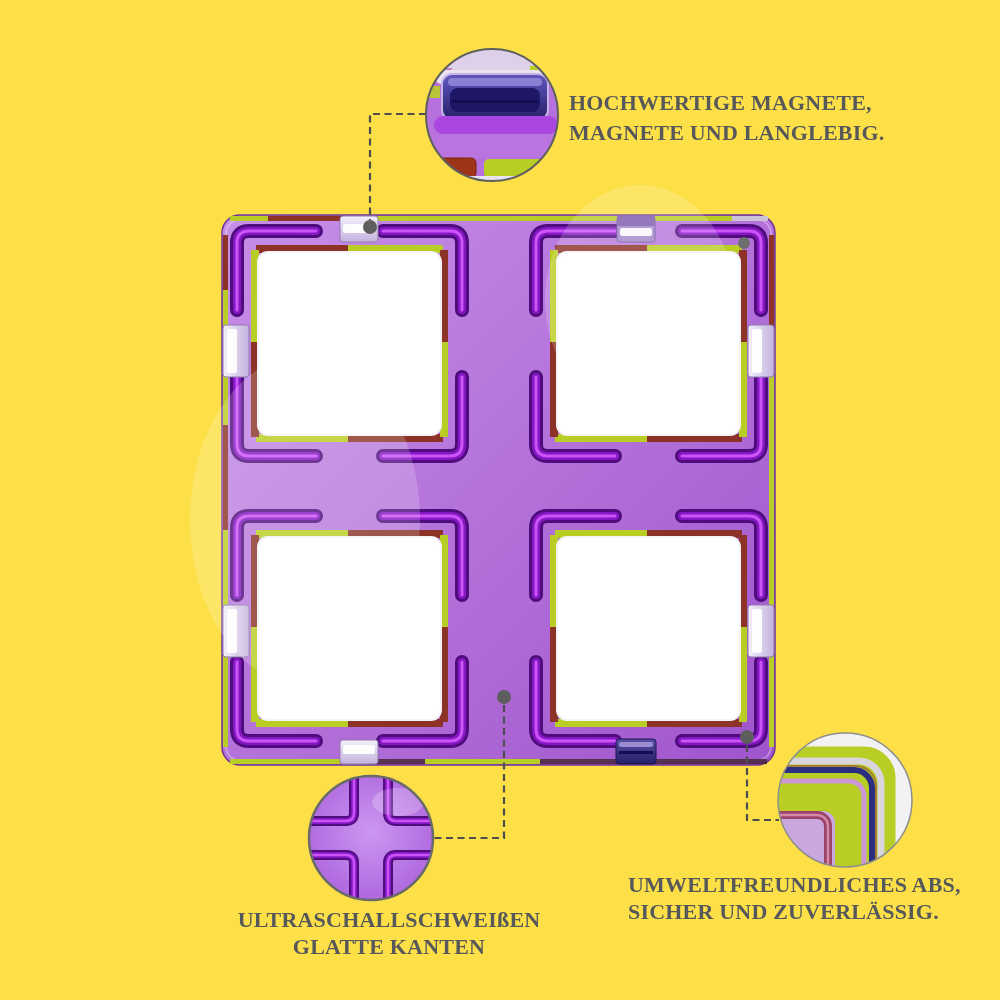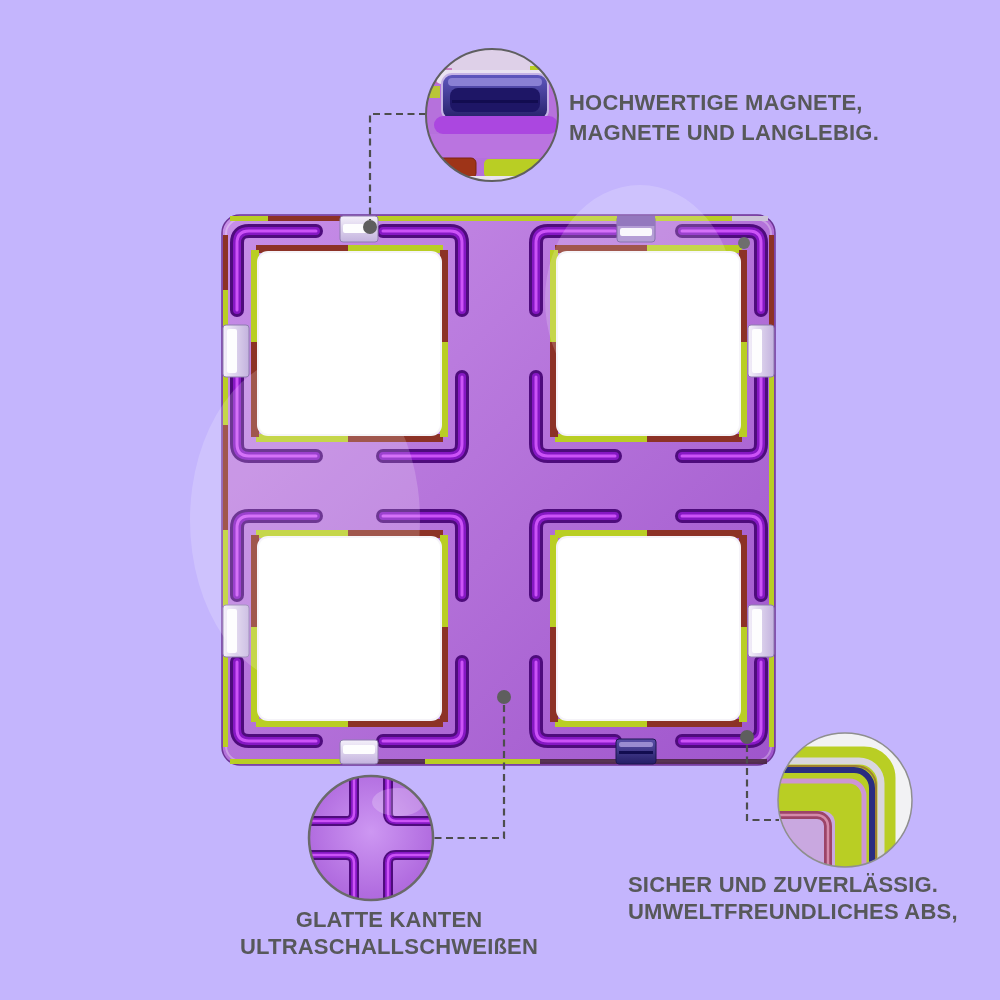--- a/index.html
+++ b/index.html
@@ -1,17 +1,17 @@
 <!DOCTYPE html>
 <html style="--body-purple: #b26fd8; --body-light: #c78fe8; --body-deep: #9f55cc; --groove-dark: #4e0c7c; --groove-mid: #8618c4; --groove-hi: #d056fa; --chartreuse: #b9ce24; --maroon: #8c3226; --magnet-navy: #241e6a; --pocket-silver: #f4f0fa; --leader-gray: #4d4d4d; --dot-gray: #5e5e5e; --text-gray: #57585a; --callout-border: #6a6a6a; --window-white: #ffffff;"><head>
 <meta charset="utf-8">
 <style>
   html,body{margin:0;padding:0;background:#ffffff;}
-  #canvas{position:relative;width:1000px;height:1000px;background:#c4b5fd;overflow:hidden;
-          font-family:Liberation Sans, sans-serif;}
+  #canvas{position:relative;width:1000px;height:1000px;background:#fde047;overflow:hidden;
+          font-family:Liberation Serif, serif;}
   #scene{position:absolute;left:0;top:0;}
   .caption{position:absolute;font-weight:700;font-size:22px;line-height:27px;
            color:var(--text-gray,#57585a);letter-spacing:.2px;white-space:nowrap;}
   .caption .cap-line{display:block;}
   #cap-magnets{left:569px;top:88px;line-height:30px;}
   #cap-weld{left:228px;top:906px;width:322px;text-align:center;white-space:normal;}
   #cap-abs{left:628px;top:871px;}
   
   .tile-stroke{stroke:#6d3496;}
   .c-green{fill:var(--chartreuse,#b9ce24);}
@@ -243,21 +243,21 @@
     </g>
     <circle class="callout-ring" cx="845" cy="800" r="67" stroke="#8f8f8f" stroke-width="1.5"></circle>
   </g>
 </svg>
 
   <div class="caption" id="cap-magnets">
     <span class="cap-line">HOCHWERTIGE MAGNETE,</span>
     <span class="cap-line">MAGNETE UND LANGLEBIG.</span>
   </div>
   <div class="caption" id="cap-weld">
+    <span class="cap-line">ULTRASCHALLSCHWEIßEN</span>
     <span class="cap-line">GLATTE KANTEN</span>
-    <span class="cap-line">ULTRASCHALLSCHWEIßEN</span>
   </div>
   <div class="caption" id="cap-abs">
+    <span class="cap-line">UMWELTFREUNDLICHES ABS,</span>
     <span class="cap-line">SICHER UND ZUVERLÄSSIG.</span>
-    <span class="cap-line">UMWELTFREUNDLICHES ABS,</span>
   </div>
 
 </div>
 
 </body></html>

